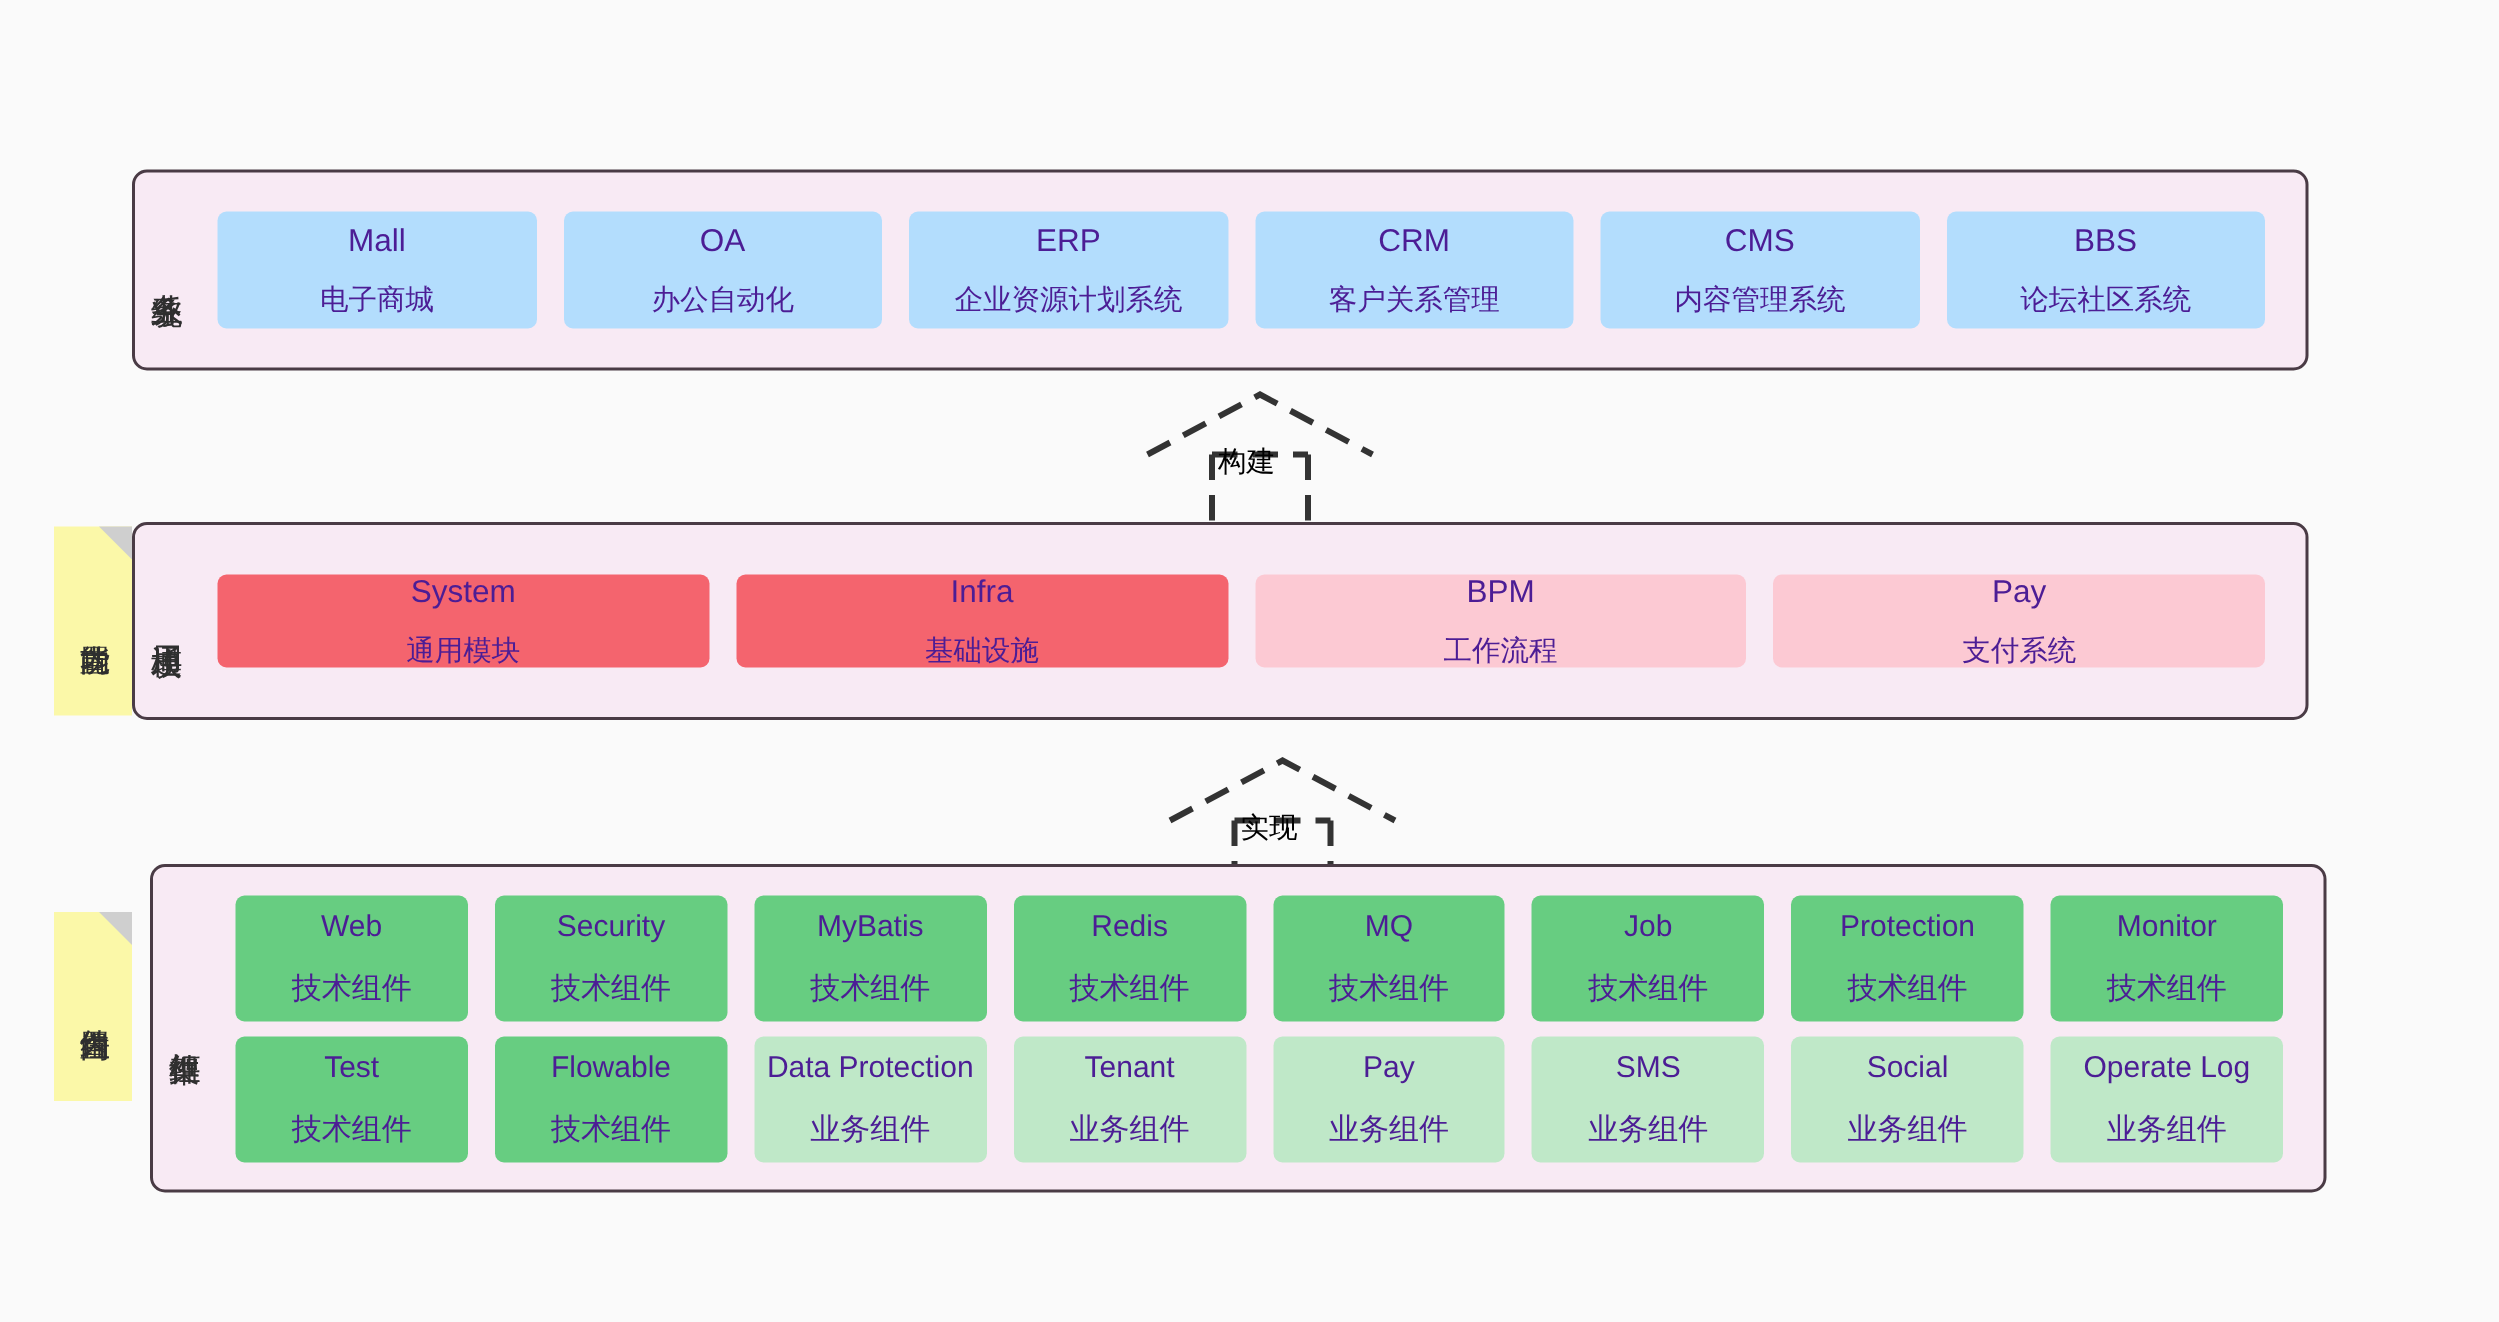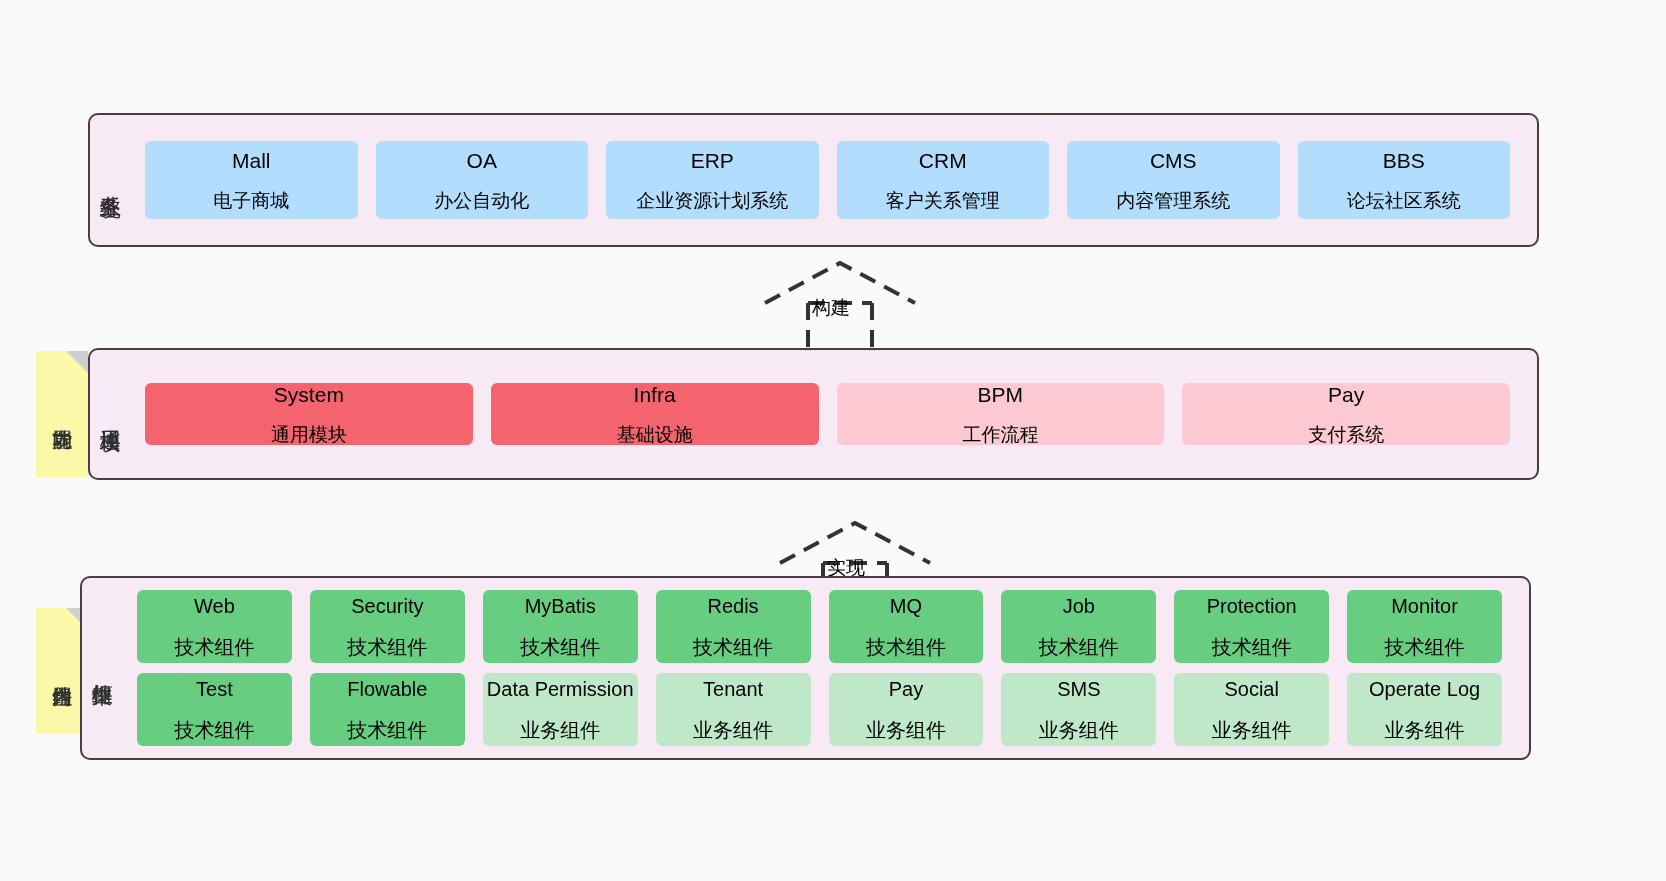--- a/index.html
+++ b/index.html
@@ -61,21 +61,21 @@
   .card {
     flex: 1 1 0;
     margin: 0 9px;
     border-radius: 6px;
     display: flex;
     flex-direction: column;
     align-items: center;
     justify-content: center;
     text-align: center;
     box-sizing: border-box;
-    color: #000000;
+    color: #4c1d95;
   }
   .card .name {
     font-size: 21px;
     line-height: 1.22;
   }
   .card .sub {
     font-size: 19px;
     line-height: 1.22;
     margin-top: 16px;
   }
@@ -98,24 +98,24 @@
     top: 348px;
     width: 1451px;
     height: 132px;
   }
   #layer-modules .card-row { height: 62px; }
   #layer-modules .card { background: #fcc9d3; }
   #layer-modules .card.solid { background: #f4646e; }
 
   
   #layer-framework {
-    left: 80px;
+    left: 100px;
     top: 576px;
     width: 1451px;
-    height: 184px;
+    height: 219px;
   }
   #layer-framework .layer-body { gap: 10px; padding: 12px 18px 12px 6px; }
   #layer-framework .card-row { height: 84px; }
   #layer-framework .card.tech { background: #67cd81; }
   #layer-framework .card.biz { background: #bfe8c8; }
   #layer-framework .card .name { font-size: 20px; }
   #layer-framework .card .sub { font-size: 20px; }
 
   
   .sticky {
@@ -154,21 +154,21 @@
     height: 126px;
   }
 
   
   .arrow {
     position: absolute;
     width: 170px;
     height: 100px;
   }
   #arrow-build { left: 755px; top: 255px; }
-  #arrow-impl  { left: 770px; top: 515px; }
+  #arrow-impl  { left: 770px; top: 499px; }
   .arrow svg { display: block; overflow: visible; }
   .arrow-label {
     position: absolute;
     font-size: 19px;
     color: #000000;
     background: transparent;
     white-space: nowrap;
     user-select: none;
   }
   #arrow-build .arrow-label { left: 57px; top: 40px; }
@@ -309,21 +309,21 @@
       <div class="card-row">
         <div class="card tech">
           <span class="name">Test</span>
           <span class="sub">技术组件</span>
         </div>
         <div class="card tech">
           <span class="name">Flowable</span>
           <span class="sub">技术组件</span>
         </div>
         <div class="card biz">
-          <span class="name">Data Permission</span>
+          <span class="name">Data Protection</span>
           <span class="sub">业务组件</span>
         </div>
         <div class="card biz">
           <span class="name">Tenant</span>
           <span class="sub">业务组件</span>
         </div>
         <div class="card biz">
           <span class="name">Pay</span>
           <span class="sub">业务组件</span>
         </div>

